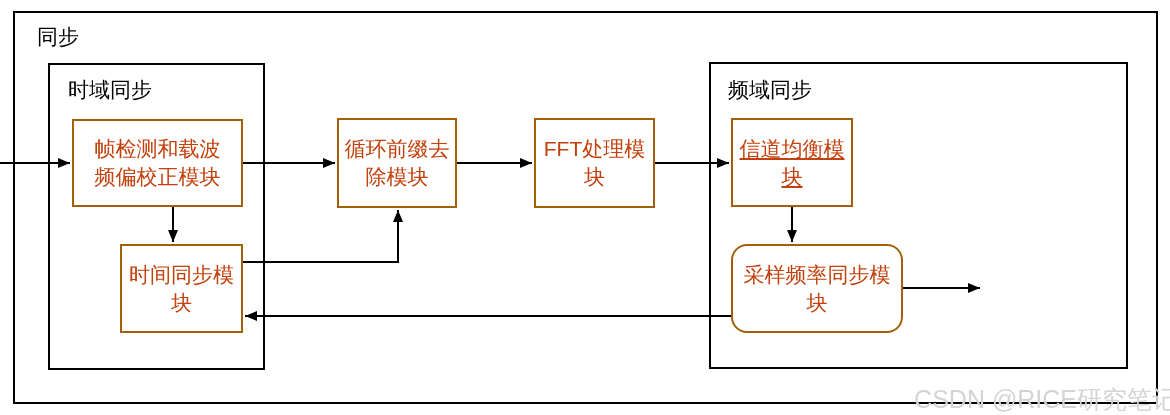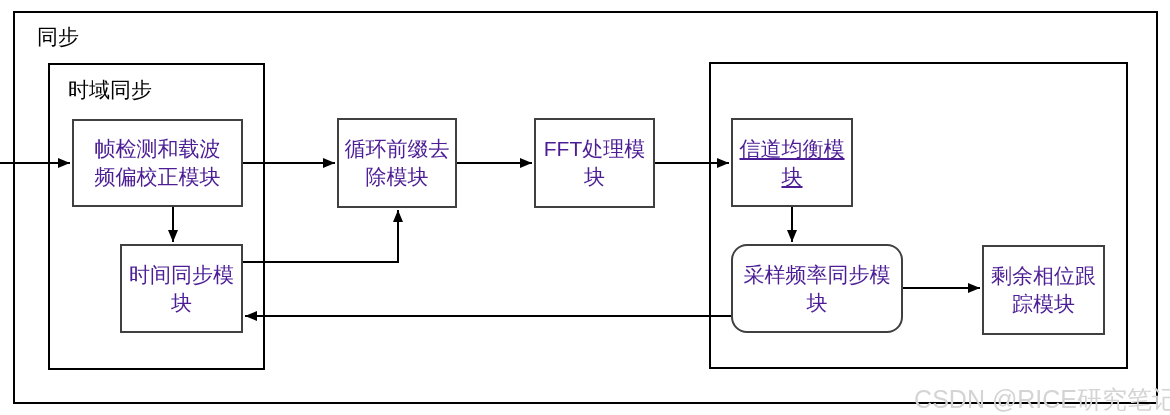--- a/index.html
+++ b/index.html
@@ -26,30 +26,30 @@
   .group-label {
     position: absolute;
     font-size: 21px;
     line-height: 1.25;
     color: #000000;
     white-space: nowrap;
   }
   .block {
     position: absolute;
     box-sizing: border-box;
-    border: 2px solid #404040;
+    border: 2px solid #a16207;
     background: #ffffff;
     display: flex;
     align-items: center;
     justify-content: center;
     text-align: center;
     font-size: 21px;
     line-height: 1.32;
     white-space: pre-line;
-    color: #4c1d95;
+    color: #c2410c;
   }
   .arrows {
     position: absolute;
     left: 0;
     top: 0;
   }
   .arrows line, .arrows polyline {
     stroke: #000000;
     stroke-width: 2;
     fill: none;
@@ -85,20 +85,21 @@
 
 <div class="canvas">
 
   <div class="frame outer-box"></div>
   <div class="group-label lbl-sync">同步</div>
 
   <div class="frame group-time"></div>
   <div class="group-label lbl-time">时域同步</div>
 
   <div class="frame group-freq"></div>
+  <div class="group-label lbl-freq">频域同步</div>
 
   <svg class="arrows" width="1170" height="415" viewBox="0 0 1170 415" aria-hidden="true">
     <defs>
       <marker id="ah" viewBox="0 0 12 10" markerWidth="12" markerHeight="10" refX="12" refY="5" orient="auto" markerUnits="userSpaceOnUse">
         <path d="M0,0 L12,5 L0,10 Z" fill="#000000"></path>
       </marker>
     </defs>
     <line x1="0" y1="163" x2="70" y2="163" marker-end="url(#ah)"></line>
     <line x1="243" y1="163" x2="335" y2="163" marker-end="url(#ah)"></line>
     <line x1="457" y1="163" x2="532" y2="163" marker-end="url(#ah)"></line>
@@ -115,18 +116,16 @@
   <div class="block blk-cp-removal">循环前缀去
 除模块</div>
   <div class="block blk-fft">FFT处理模
 块</div>
   <div class="block blk-channel-eq">信道均衡模
 块</div>
   <div class="block blk-time-sync">时间同步模
 块</div>
   <div class="block blk-sampling-sync">采样频率同步模
 块</div>
-  <div class="block blk-phase-track">剩余相位跟
-踪模块</div>
 
   <div class="watermark">CSDN @RICE研究笔记</div>
 
 </div>
 
 </body></html>

